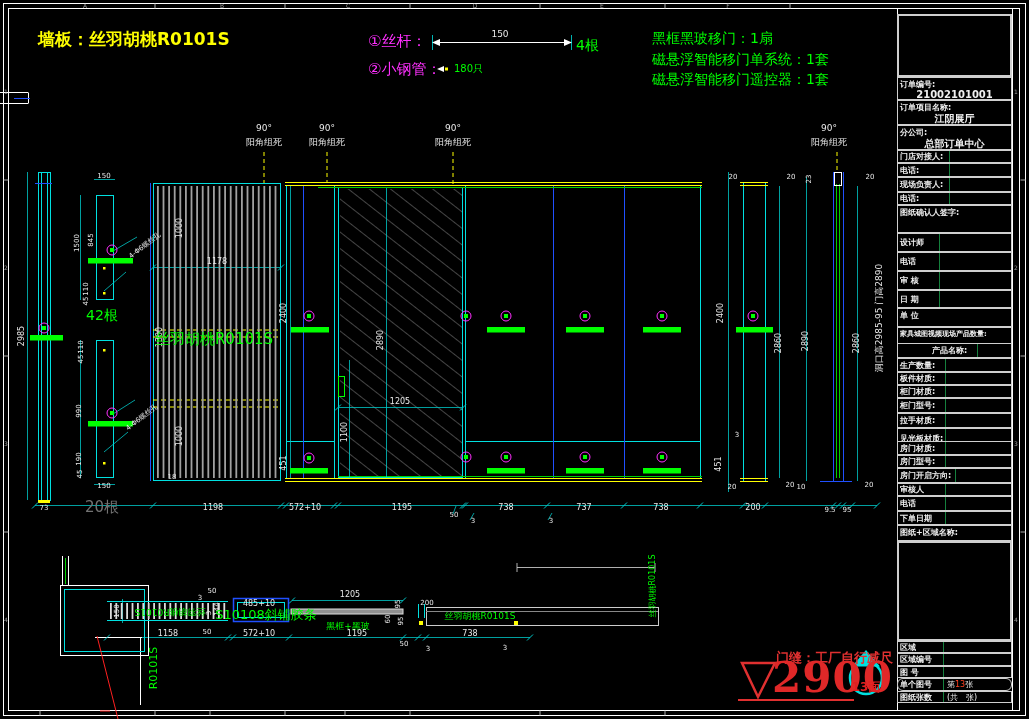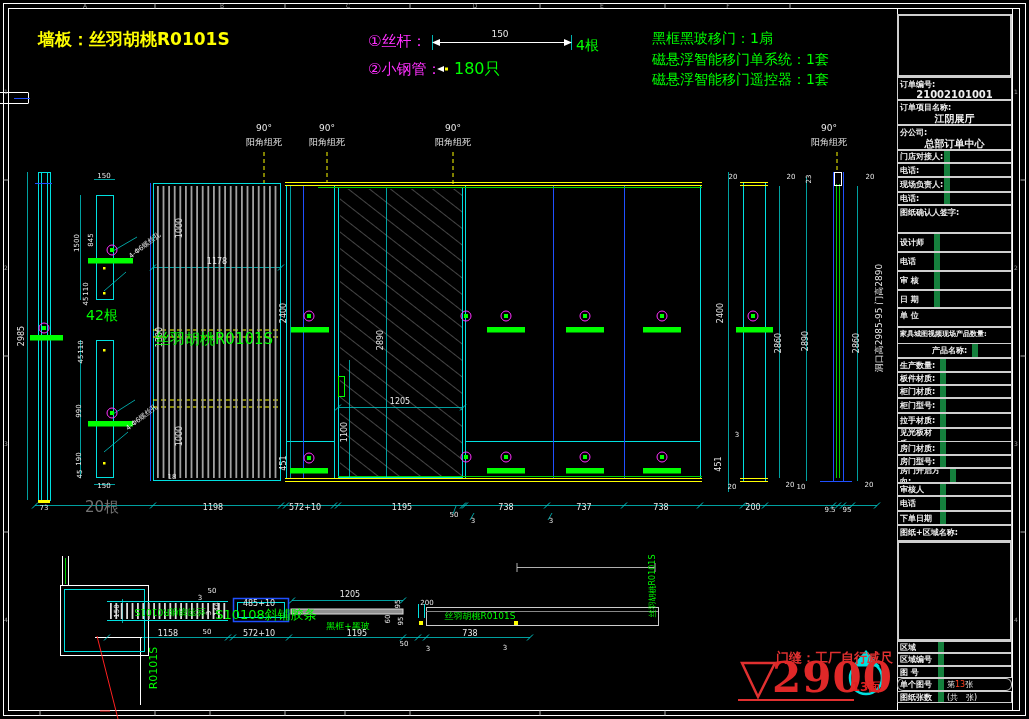--- a/index.html
+++ b/index.html
@@ -10,21 +10,21 @@
        font-family:"DejaVu Sans",sans-serif;color:#e8e8e8;}
   .hfree{position:absolute;white-space:nowrap;line-height:1;transform:translate(0,-50%);}
   
   .tbrow{position:absolute;left:897px;width:115px;box-sizing:border-box;
          border:1px solid #cfcfcf;background:#000;color:#efefef;overflow:hidden;}
   .tb-box{border-width:2px;}
   .tb-stack .tblabel{display:block;font-size:8px;font-weight:bold;padding:1px 0 0 2px;}
   .tb-stack .tbvalue{display:block;text-align:center;font-size:10px;font-weight:bold;margin-top:-1px;}
   .tb-pair{display:flex;}
   .tb-pair .tblabel{display:flex;align-items:center;font-size:8px;font-weight:bold;
-                    padding-left:2px;border-right:6px solid #15803d;box-sizing:border-box;height:100%;}
+                    padding-left:2px;border-right:1px solid #15803d;box-sizing:border-box;height:100%;}
   .tb-pair .tbvalue{display:flex;align-items:center;font-size:8px;padding-left:3px;}
   .tb-note .tblabel{display:block;font-size:8px;font-weight:bold;padding:1px 0 0 2px;}
   #footer-note{position:absolute;left:776px;top:649px;color:#e03030;font-size:13px;font-weight:bold;}
   #level-value{position:absolute;left:772px;top:653px;color:#e02828;font-size:42px;font-weight:bold;
                font-family:"DejaVu Serif",serif;letter-spacing:1px;}
   #badge-text{position:absolute;left:866px;top:679px;transform:translate(-50%,-50%);
               color:#e02020;font-size:12px;font-weight:bold;margin-top:8px;}
 </style>
 </head>
 <body>
@@ -267,21 +267,21 @@
         <path d="M289,603.5 L295,597.5" stroke-width="1"></path>
         <path d="M400,603.5 L406,597.5" stroke-width="1"></path>
       </g>
   </svg>
 
   <span class="hfree" style="left:38px;top:39px;font-size:17px;font-weight:bold;color:#ffff00;">墙板：丝羽胡桃R0101S</span>
   <span class="hfree" style="left:368px;top:41px;font-size:15px;color:#ff30ff;">①丝杆：</span>
   <span class="ann" style="left:500px;top:34px;font-size:9px;">150</span>
   <span class="hfree" style="left:576px;top:45px;font-size:14px;color:#00ff00;">4根</span>
   <span class="hfree" style="left:368px;top:69px;font-size:15px;color:#ff30ff;">②小钢管：</span>
-  <span class="hfree" style="left:454px;top:69px;font-size:16px;color:#00ff00;">180只</span>
+  <span class="hfree" style="left:454px;top:69px;font-size:10px;color:#00ff00;">180只</span>
   <span class="hfree" style="left:652px;top:38px;font-size:14px;color:#00ff00;">黑框黑玻移门：1扇</span>
   <span class="hfree" style="left:652px;top:59px;font-size:14px;color:#00ff00;">磁悬浮智能移门单系统：1套</span>
   <span class="hfree" style="left:652px;top:79px;font-size:14px;color:#00ff00;">磁悬浮智能移门遥控器：1套</span>
 
   <div id="annot-layer">
       <span class="ann" style="left: 85px; top: 6px; color: rgb(153, 153, 153); font-size: 6px; transform: translate(-50%, -50%) rotate(0deg);">A</span>
       <span class="ann" style="left: 222px; top: 6px; color: rgb(153, 153, 153); font-size: 6px; transform: translate(-50%, -50%) rotate(0deg);">B</span>
       <span class="ann" style="left: 348px; top: 6px; color: rgb(153, 153, 153); font-size: 6px; transform: translate(-50%, -50%) rotate(0deg);">C</span>
       <span class="ann" style="left: 475px; top: 6px; color: rgb(153, 153, 153); font-size: 6px; transform: translate(-50%, -50%) rotate(0deg);">D</span>
       <span class="ann" style="left: 602px; top: 6px; color: rgb(153, 153, 153); font-size: 6px; transform: translate(-50%, -50%) rotate(0deg);">E</span>

